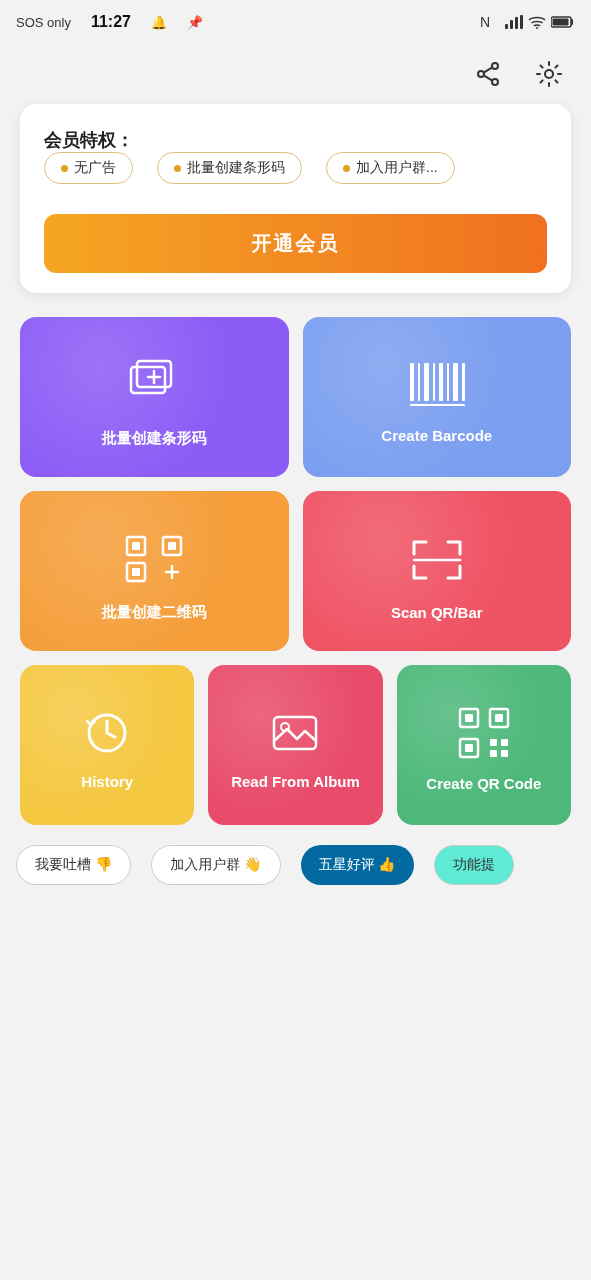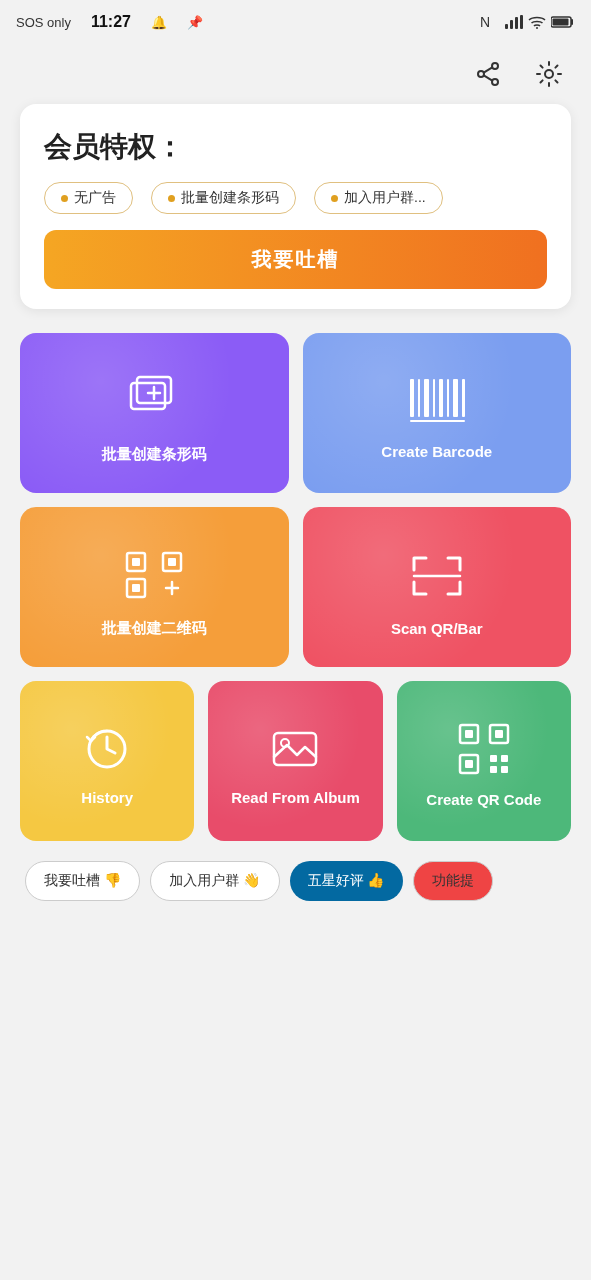--- a/index.html
+++ b/index.html
@@ -58,30 +58,29 @@
 
     
     .membership-card {
       margin: 0 20px 24px;
       background: white;
       border-radius: 16px;
       padding: 24px 24px 20px;
       box-shadow: 0 2px 12px rgba(0,0,0,0.08);
     }
     .membership-title {
-      font-size: 28px;
+      font-size: 18px;
       font-weight: 700;
       color: #222;
-      margin-bottom: 16px;
     }
     .membership-perks {
       display: flex;
       flex-wrap: wrap;
-      gap: 18px;
-      margin-bottom: 16px;
+      gap: 24px;
+      margin-bottom: 30px;
     }
     .perk-badge {
       border: 1.5px solid #e0c080;
       border-radius: 20px;
       padding: 6px 16px;
       font-size: 14px;
       color: #333;
       display: flex;
       align-items: center;
       gap: 6px;
@@ -181,22 +180,22 @@
     .blue { background: #7b9ef0; }
     .orange { background: #f59e3a; }
     .red { background: #ef5263; }
     .yellow { background: #f5c842; }
     .red2 { background: #e84c6a; }
     .green { background: #4db87a; }
 
     
     .bottom-buttons {
       display: flex;
-      gap: 10px;
-      padding: 0 25px;
+      gap: 20px;
+      padding: 0 16px;
       overflow-x: auto;
     }
     .bottom-btn {
       border-radius: 24px;
       padding: 10px 18px;
       font-size: 14px;
       cursor: pointer;
       white-space: nowrap;
       display: flex;
       align-items: center;
@@ -208,21 +207,21 @@
       background: white;
       color: #333;
     }
     .btn-filled-blue {
       background: #0369a1;
       border: none;
       color: white;
     }
     .btn-outline-more {
       border: 1.5px solid #ccc;
-      background: #ef4444;
+      background: #5eead4;
       color: #333;
     }
 
     
     svg { display: block; }
   </style>
 </head>
 <body>
 
 <div class="status-bar">
@@ -284,21 +283,21 @@
     </div>
     <div class="perk-badge">
       <span class="perk-dot"></span>
       <span>批量创建条形码</span>
     </div>
     <div class="perk-badge">
       <span class="perk-dot"></span>
       <span>加入用户群...</span>
     </div>
   </div>
-  <button class="membership-btn">我要吐槽</button>
+  <button class="membership-btn">开通会员</button>
 </div>
 
 <div class="grid">
 
   <div class="grid-card purple">
     <div class="card-icon">
       <svg width="70" height="60" viewBox="0 0 70 60" fill="none">
 
         <rect x="18" y="6" width="34" height="26" rx="3" stroke="white" stroke-width="2.5" fill="none"></rect>
         <rect x="12" y="12" width="34" height="26" rx="3" stroke="white" stroke-width="2.5" fill="none"></rect>

